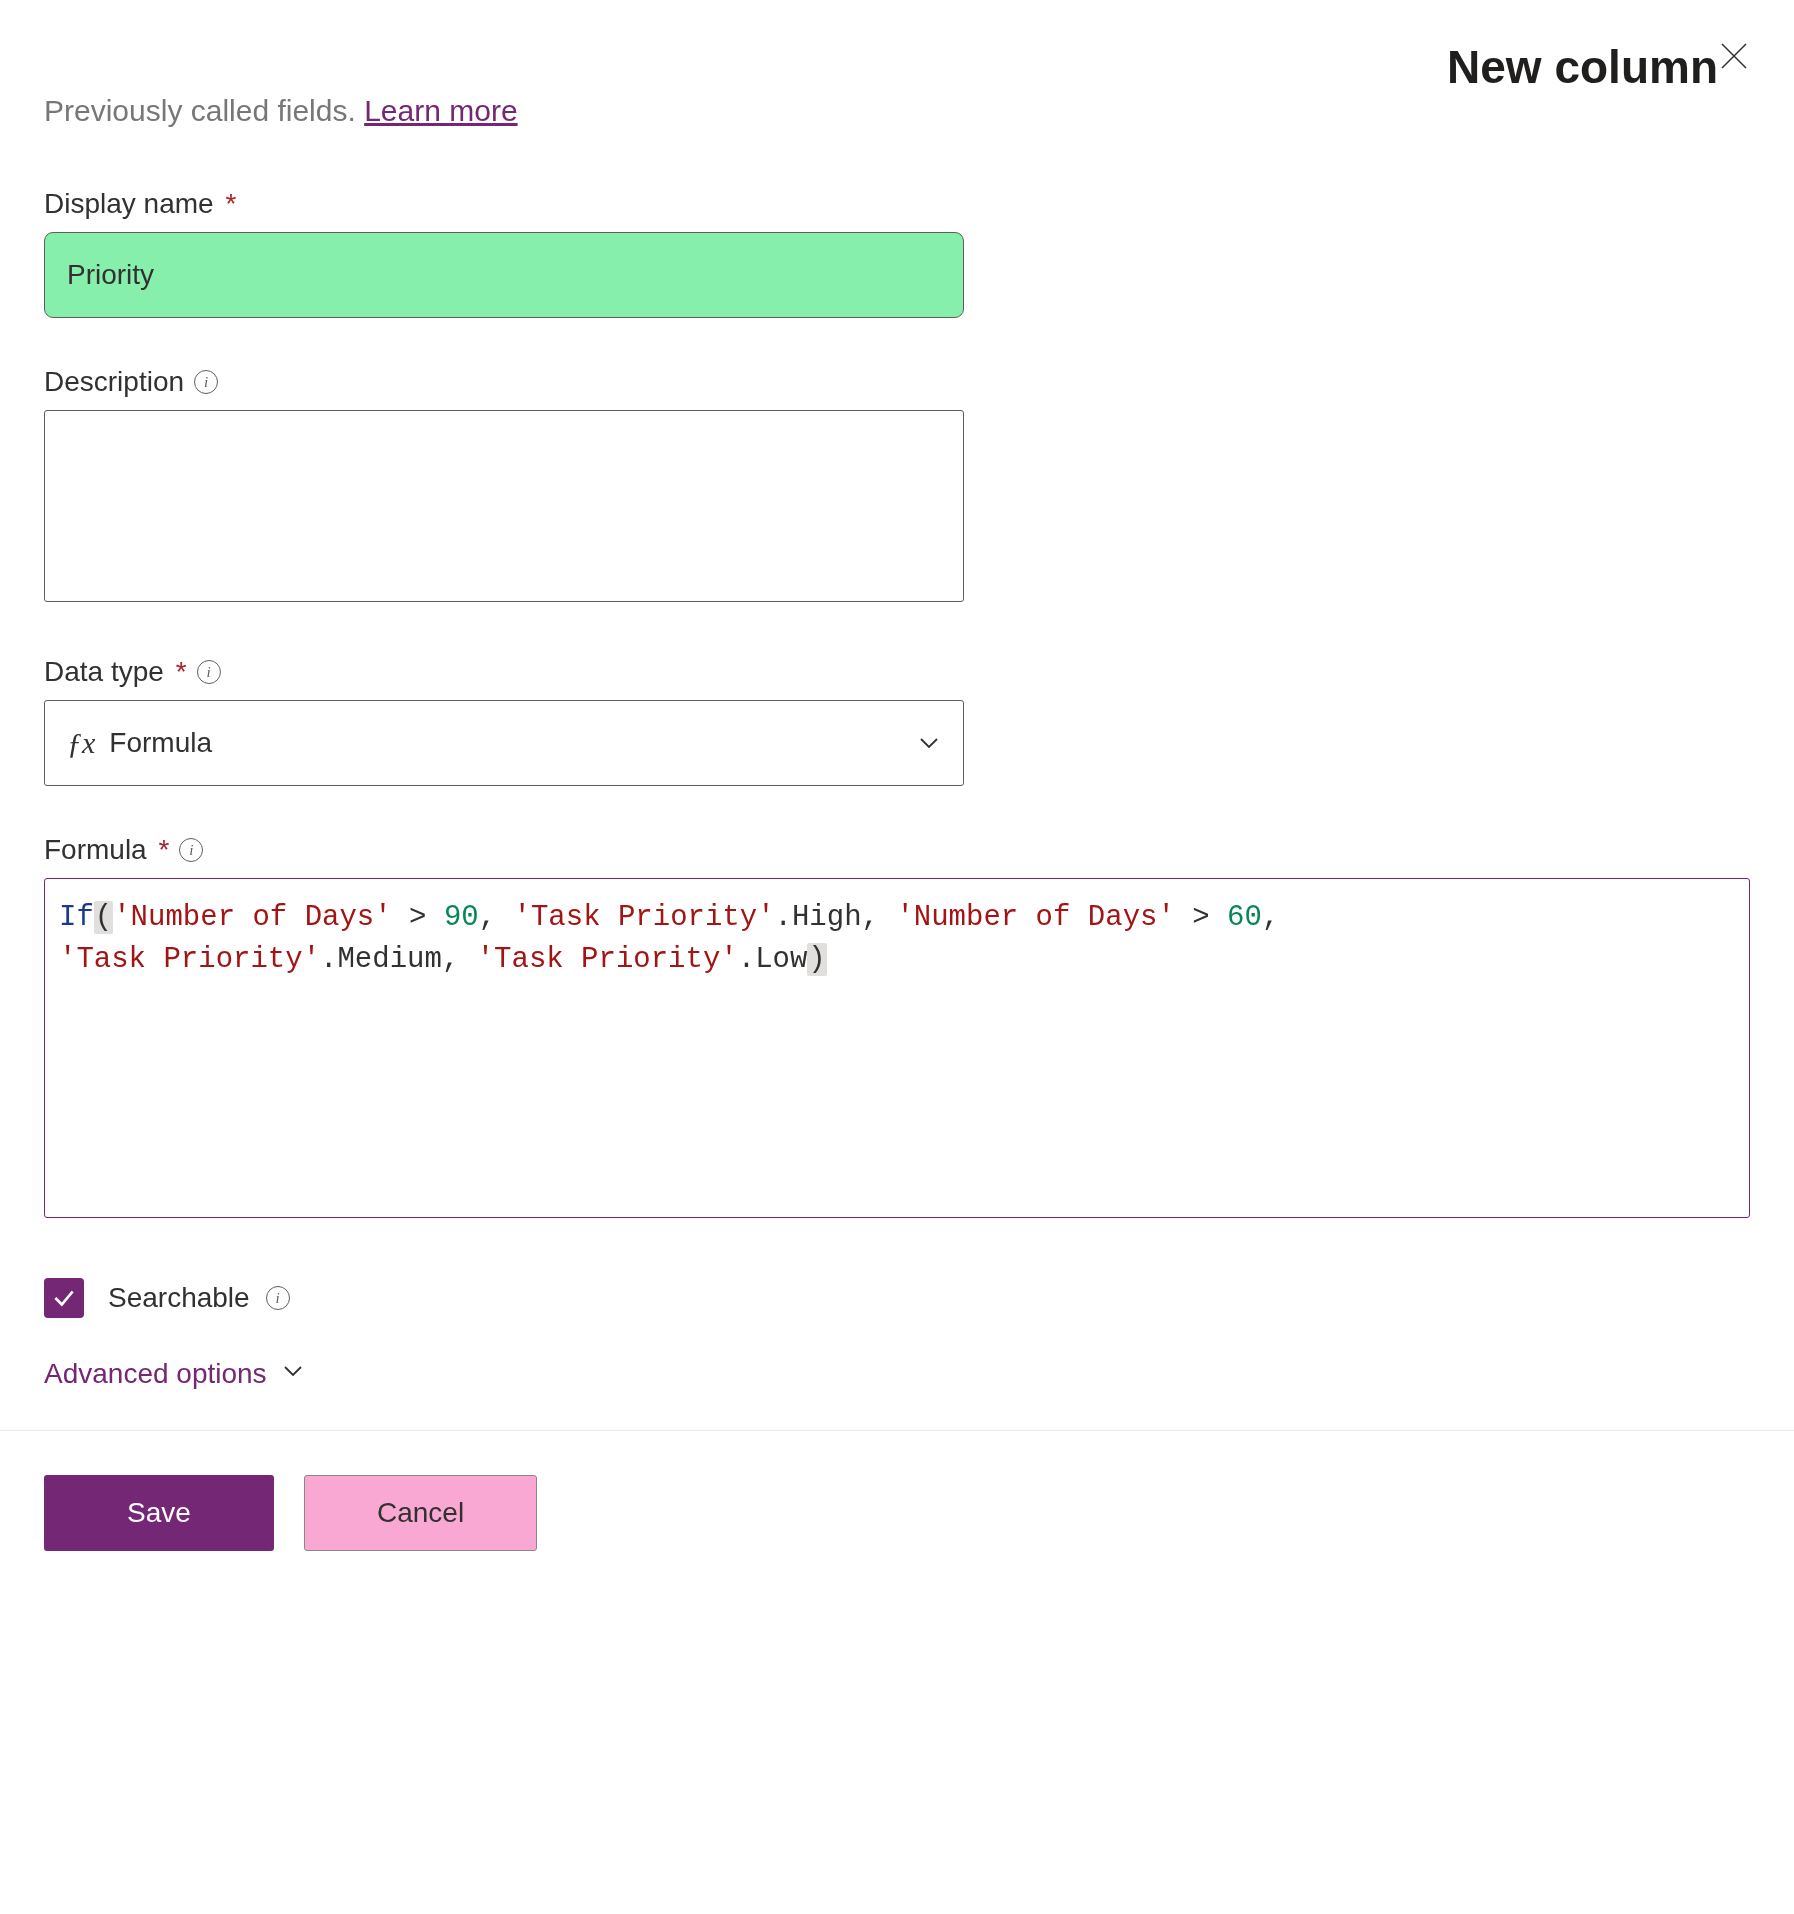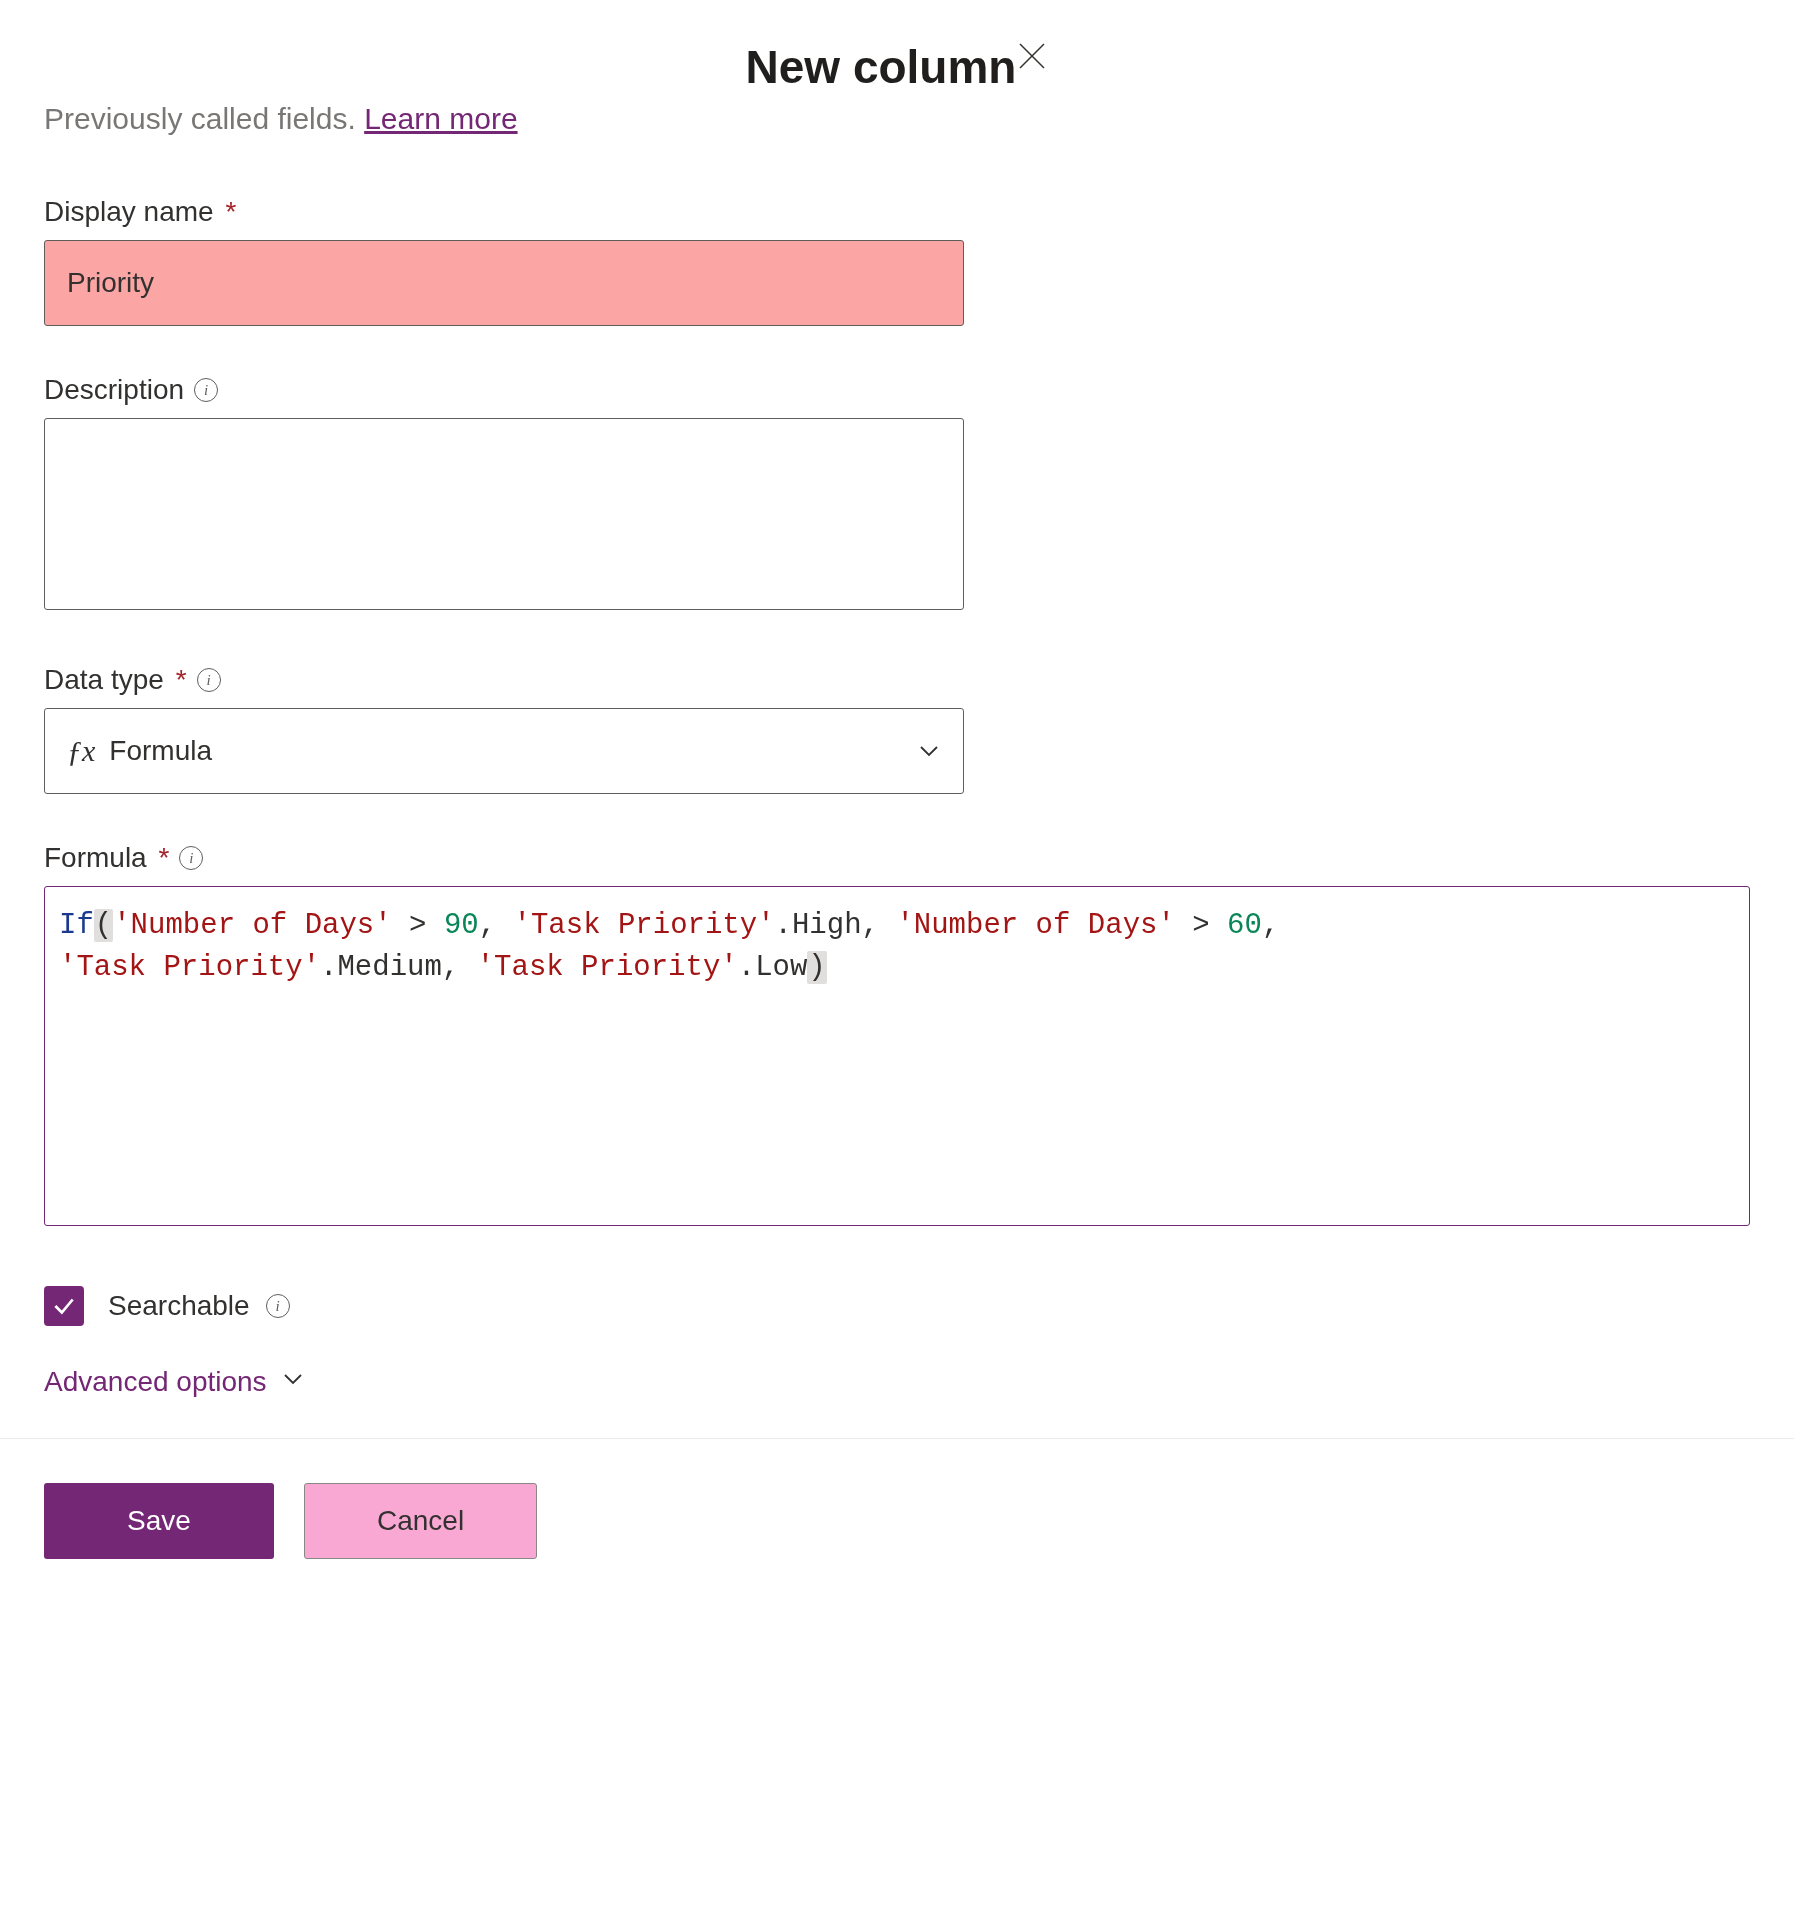--- a/index.html
+++ b/index.html
@@ -9,23 +9,22 @@
   }
   body {
     font-family: "Segoe UI", -apple-system, BlinkMacSystemFont, sans-serif;
     background: #ffffff;
     color: #323130;
     padding: 40px 44px;
     font-size: 24px;
   }
   .header {
     display: flex;
-    justify-content: center;
+    justify-content: flex-end;
     align-items: flex-start;
-    margin-bottom: 8px;
   }
   .title {
     font-size: 46px;
     font-weight: 600;
     color: #201f1e;
   }
   .subtitle {
     font-size: 30px;
     color: #797775;
     margin-bottom: 60px;
@@ -68,26 +67,26 @@
     font-size: 15px;
     color: #605e5c;
     font-style: italic;
     font-family: Georgia, serif;
     line-height: 1;
   }
   .text-input {
     width: 920px;
     height: 86px;
     border: 1px solid #605e5c;
-    border-radius: 3px;
+    border-radius: 9px;
     padding: 0 22px;
     font-size: 28px;
     font-family: inherit;
     color: #323130;
-    background: #fca5a5;
+    background: #86efac;
   }
   .textarea-input {
     width: 920px;
     height: 192px;
     border: 1px solid #605e5c;
     border-radius: 3px;
     padding: 18px 22px;
     font-size: 28px;
     font-family: inherit;
     color: #323130;

